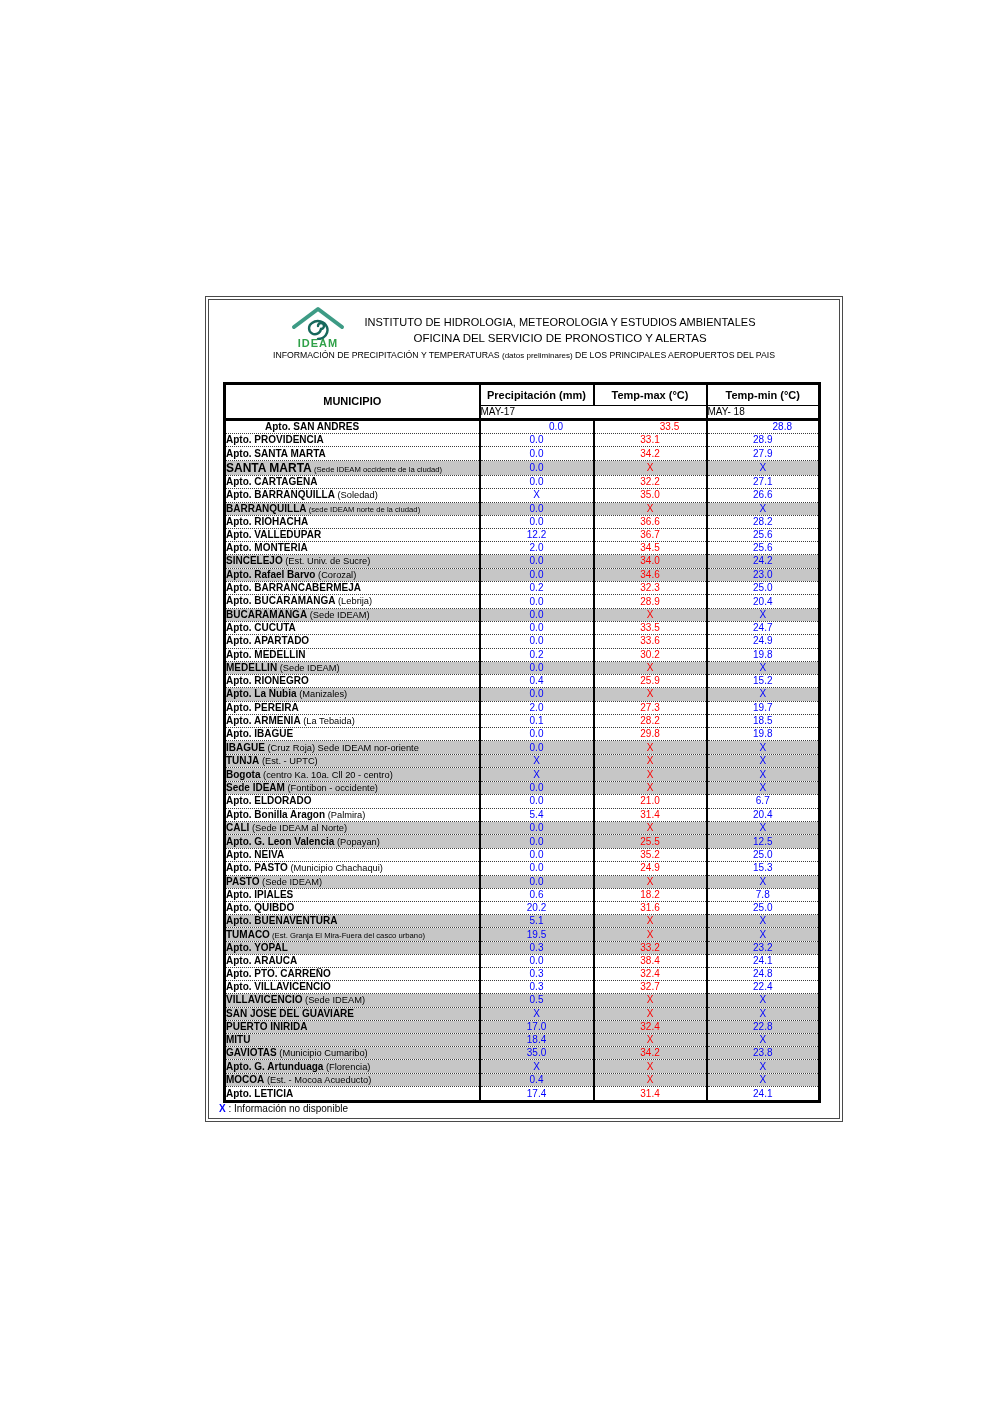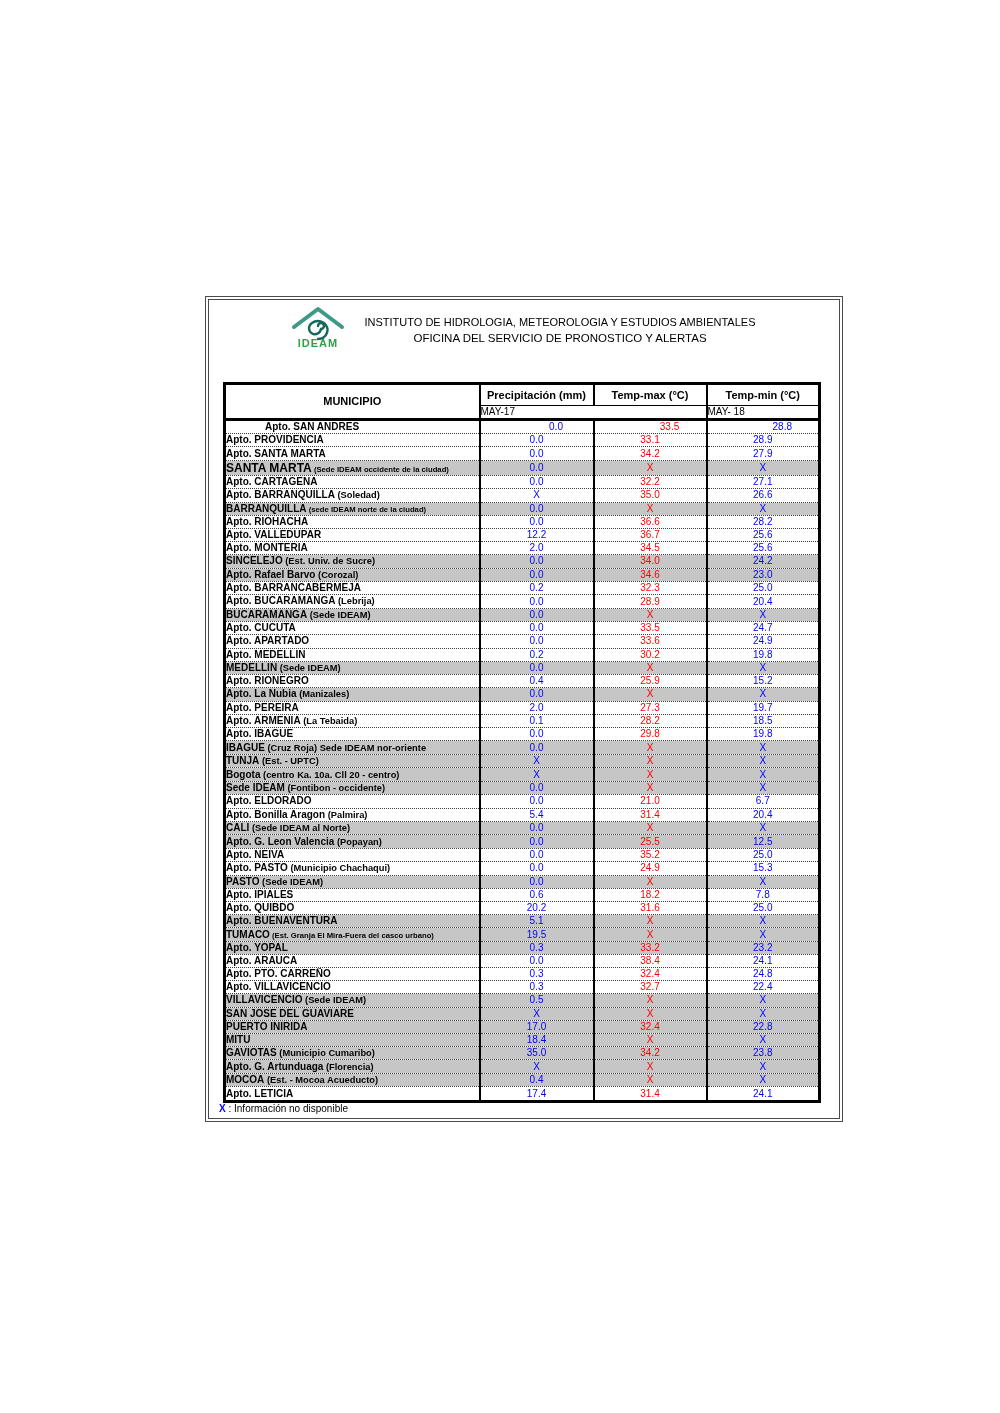--- a/index.html
+++ b/index.html
@@ -35,21 +35,21 @@
   }
   td.period{
     font-size:10px;height:12px;border-bottom:3px solid #000;
   }
   td.period.p2{border-left:2px solid #000;}
   tr.data-row td{border-top:1px dotted #3c3c3c;}
   tr.data-row:first-child td{border-top:none;padding-left:39px;}
   tr.shaded td{background:#c6c6c6;}
   td.c-name{font-size:10px;text-align:left;padding-left:3px;border-right:2px solid #000;}
   td.c-name b{font-weight:bold;}
-  td.c-name .detail{font-weight:bold;font-size:9.3px;}
+  td.c-name .detail{font-weight:normal;font-size:9.3px;}
   td.c-name .detail.small{font-size:7.7px;}
   td.c-name.small b{font-size:12px;}
   td.c-val{font-size:10px;text-align:center;}
   td.v-tmax{border-left:2px solid #000;color:#ff0000;}
   td.v-tmin{border-left:2px solid #000;color:#0000ff;}
   td.v-precip{color:#0000ff;}
   
   .footnote{position:absolute;left:10px;top:803px;font-size:10px;}
   .footnote .x{color:#0000ff;font-weight:bold;}
 </style>
@@ -61,20 +61,21 @@
   <div class="logo">
     <svg width="54" height="34" viewBox="0 0 54 34">
       <path d="M3 21 L27 3 L51 21" fill="none" stroke="#3d9b85" stroke-width="4" stroke-linecap="round" stroke-linejoin="round"></path>
       <path d="M27 20 a3 3 0 1 1 3 3 a6 6 0 1 1 -9 -6 a9.5 9 0 1 1 6 16" fill="none" stroke="#17685c" stroke-width="2.4" stroke-linecap="round"></path>
     </svg>
     <div class="logo-text">IDEAM</div>
   </div>
 
   <div class="title1">INSTITUTO DE HIDROLOGIA, METEOROLOGIA Y ESTUDIOS AMBIENTALES</div>
   <div class="title2">OFICINA DEL SERVICIO DE PRONOSTICO Y ALERTAS</div>
+  <div class="subtitle"><span>INFORMACIÓN  DE PRECIPITACIÓN Y TEMPERATURAS </span><span class="paren">(datos preliminares)</span><span> DE LOS PRINCIPALES AEROPUERTOS DEL PAIS</span></div>
 
   <table class="wx">
     <colgroup>
       <col style="width:255px">
         <col style="width:114px">
         <col style="width:113px">
         <col style="width:113px">
     </colgroup>
     <thead>
       <tr>

